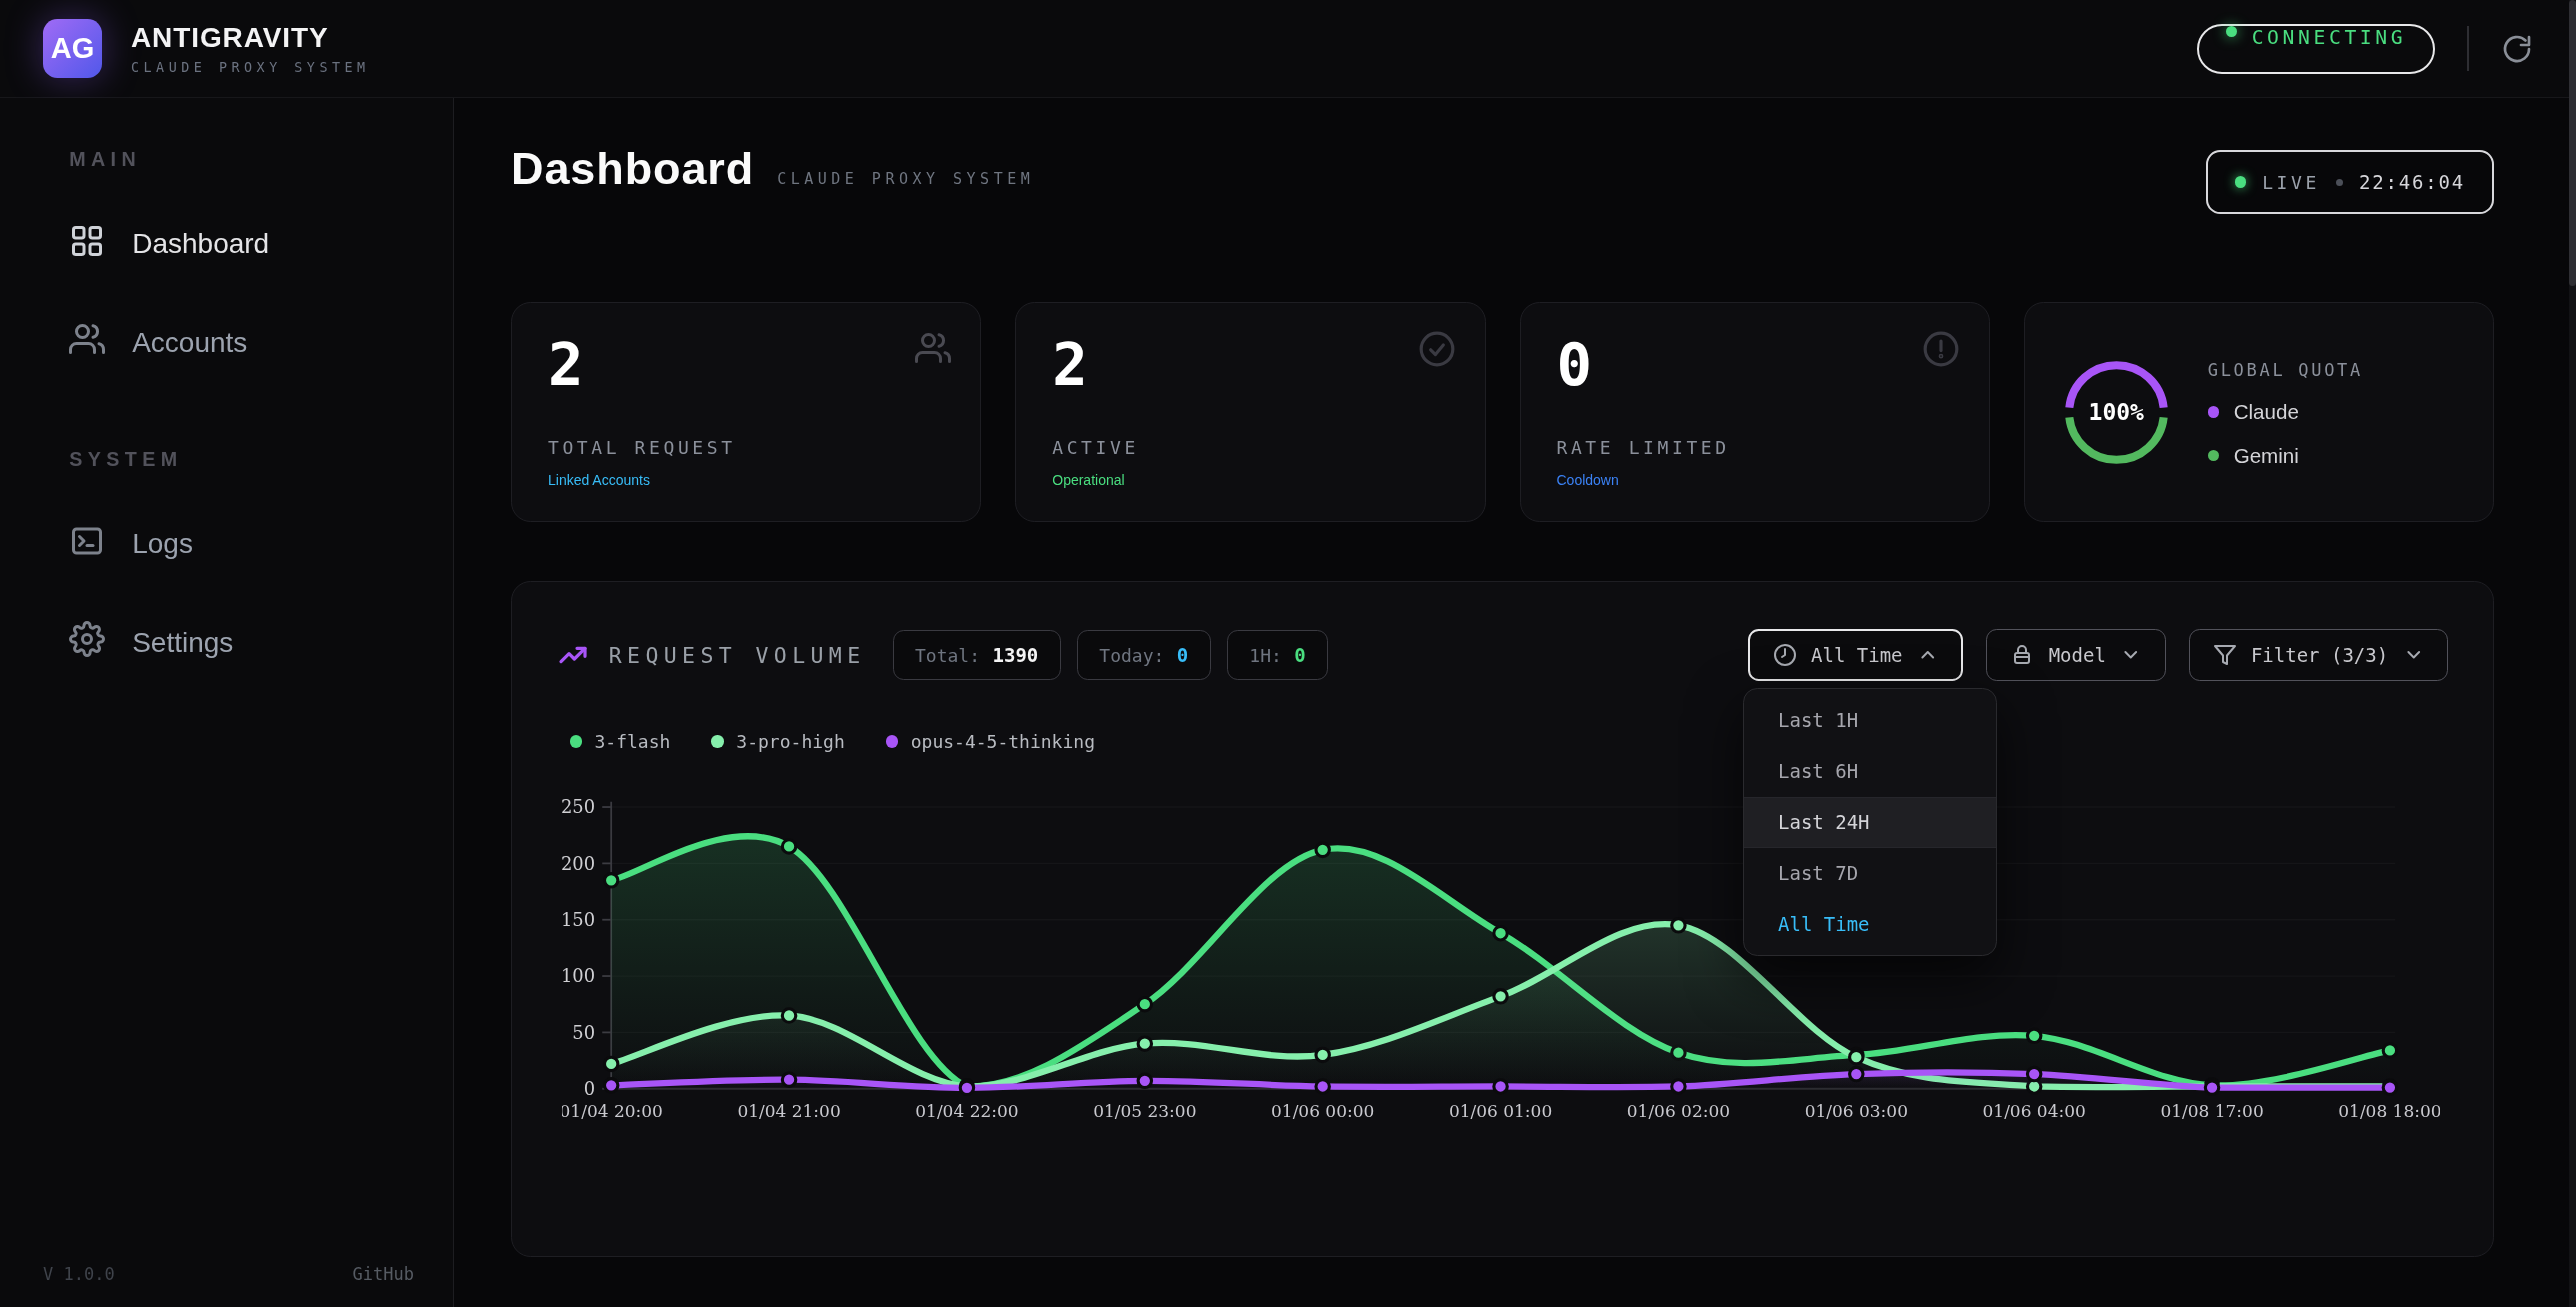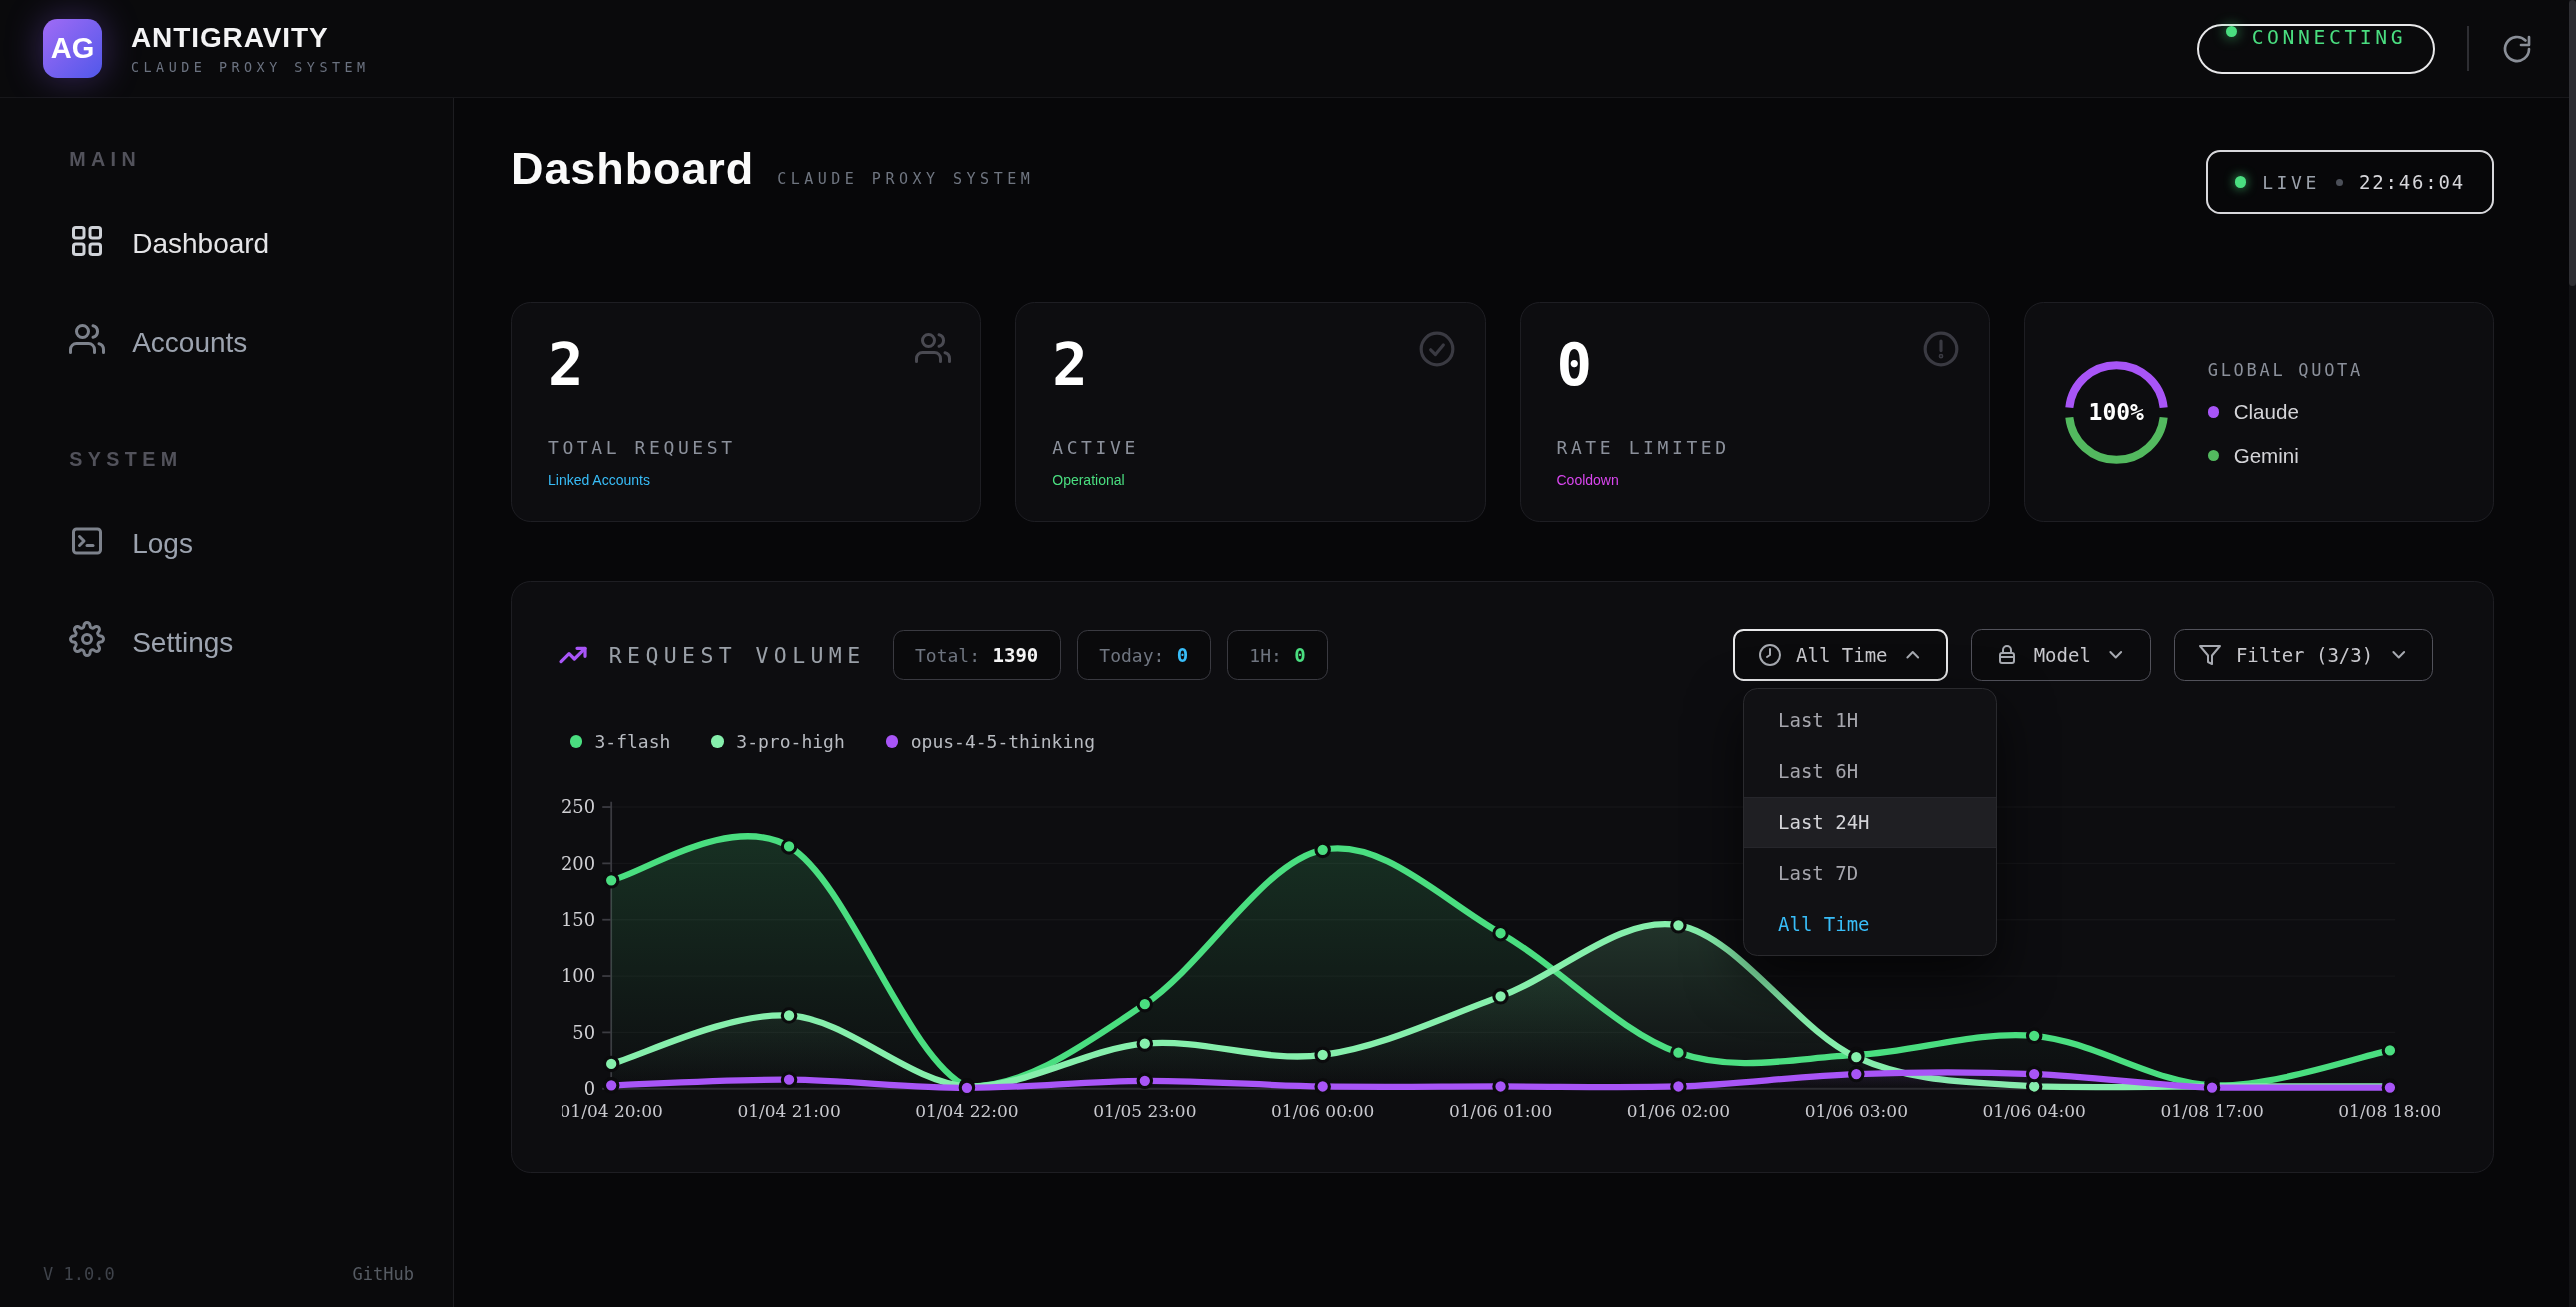--- a/index.html
+++ b/index.html
@@ -41,33 +41,33 @@
   .live-label { font-family:"DejaVu Sans Mono",monospace; font-size:18px; letter-spacing:3.6px; color:#9ba1ab; }
   .live-sep { width:7.2px; height:7.2px; border-radius:50%; background:#4b4f58; }
   .live-time { font-family:"DejaVu Sans Mono",monospace; font-size:19px; letter-spacing:1.8px; color:#d6d6da; }
 
   
   .cards { display:grid; grid-template-columns:repeat(4,1fr); gap:34px; margin-top:88px; }
   .card { height:220px; background:#0d0d10; border:1.8px solid #1e1e23; border-radius:19.7px; padding:32px 36px; position:relative; }
   .card-num { font-family:"DejaVu Sans Mono",monospace; font-weight:bold; font-size:59px; color:#ffffff; line-height:1; }
   .card-label { font-family:"DejaVu Sans Mono",monospace; font-size:18px; letter-spacing:3.6px; color:#8b909b; margin-top:43px; }
   .card-sub { font-size:14px; margin-top:14.3px; }
-  .c-cyan { color:#38bdf8; } .c-green { color:#4ade80; } .c-red { color:#d946ef; }
+  .c-cyan { color:#38bdf8; } .c-green { color:#4ade80; } .c-red { color:#3b82f6; }
   .card-icon { position:absolute; top:27px; right:29px; }
 
   .quota-card { display:flex; align-items:center; gap:36px; }
   .quota-ring { position:relative; width:111px; height:111px; flex-shrink:0; }
   .quota-pct { position:absolute; inset:0; display:flex; align-items:center; justify-content:center; font-family:"DejaVu Sans Mono",monospace; font-weight:bold; font-size:23px; color:#fff; }
   .quota-info { padding-top:3.6px; }
   .quota-title { font-family:"DejaVu Sans Mono",monospace; font-size:17px; letter-spacing:2.7px; color:#8b909b; }
   .quota-item { display:flex; align-items:center; gap:14.3px; margin-top:19.7px; font-size:20.6px; color:#d4d4d8; }
   .q-dot { width:11.6px; height:11.6px; border-radius:50%; }
 
   
-  .panel { margin-top:59px; height:592px; background:#0d0d10; border:1.8px solid #1e1e23; border-radius:19.7px; position:relative; padding:47px 60px 0 45px; }
+  .panel { margin-top:59px; height:676px; background:#0d0d10; border:1.8px solid #1e1e23; border-radius:19.7px; position:relative; padding:47px 45px 0 45px; }
   .panel-head { display:flex; align-items:center; }
   .panel-title { font-family:"DejaVu Sans Mono",monospace; font-size:21.5px; letter-spacing:5.4px; color:#9aa0a8; margin-left:19.7px; }
   .pills { display:flex; gap:16px; margin-left:27px; }
   .pill { display:flex; align-items:center; gap:12.5px; height:50px; padding:0 21.5px; border:1.8px solid #3a3a41; border-radius:10.7px; background:#0a0a0c; font-family:"DejaVu Sans Mono",monospace; font-size:18px; }
   .pill-label { color:#6f7580; }
   .pill-val { font-weight:bold; font-size:19px; }
   .v-white { color:#f4f4f5; }
   .head-buttons { margin-left:auto; display:flex; gap:23px; }
   .hbtn { display:flex; align-items:center; gap:14.3px; height:52px; padding:0 23px; border:1.8px solid #52525b; border-radius:10.7px; background:#0b0b0d; font-family:"DejaVu Sans Mono",monospace; font-size:19px; color:#c8c8cd; cursor:pointer; }
   .hbtn svg { stroke:#a7aab1; }

